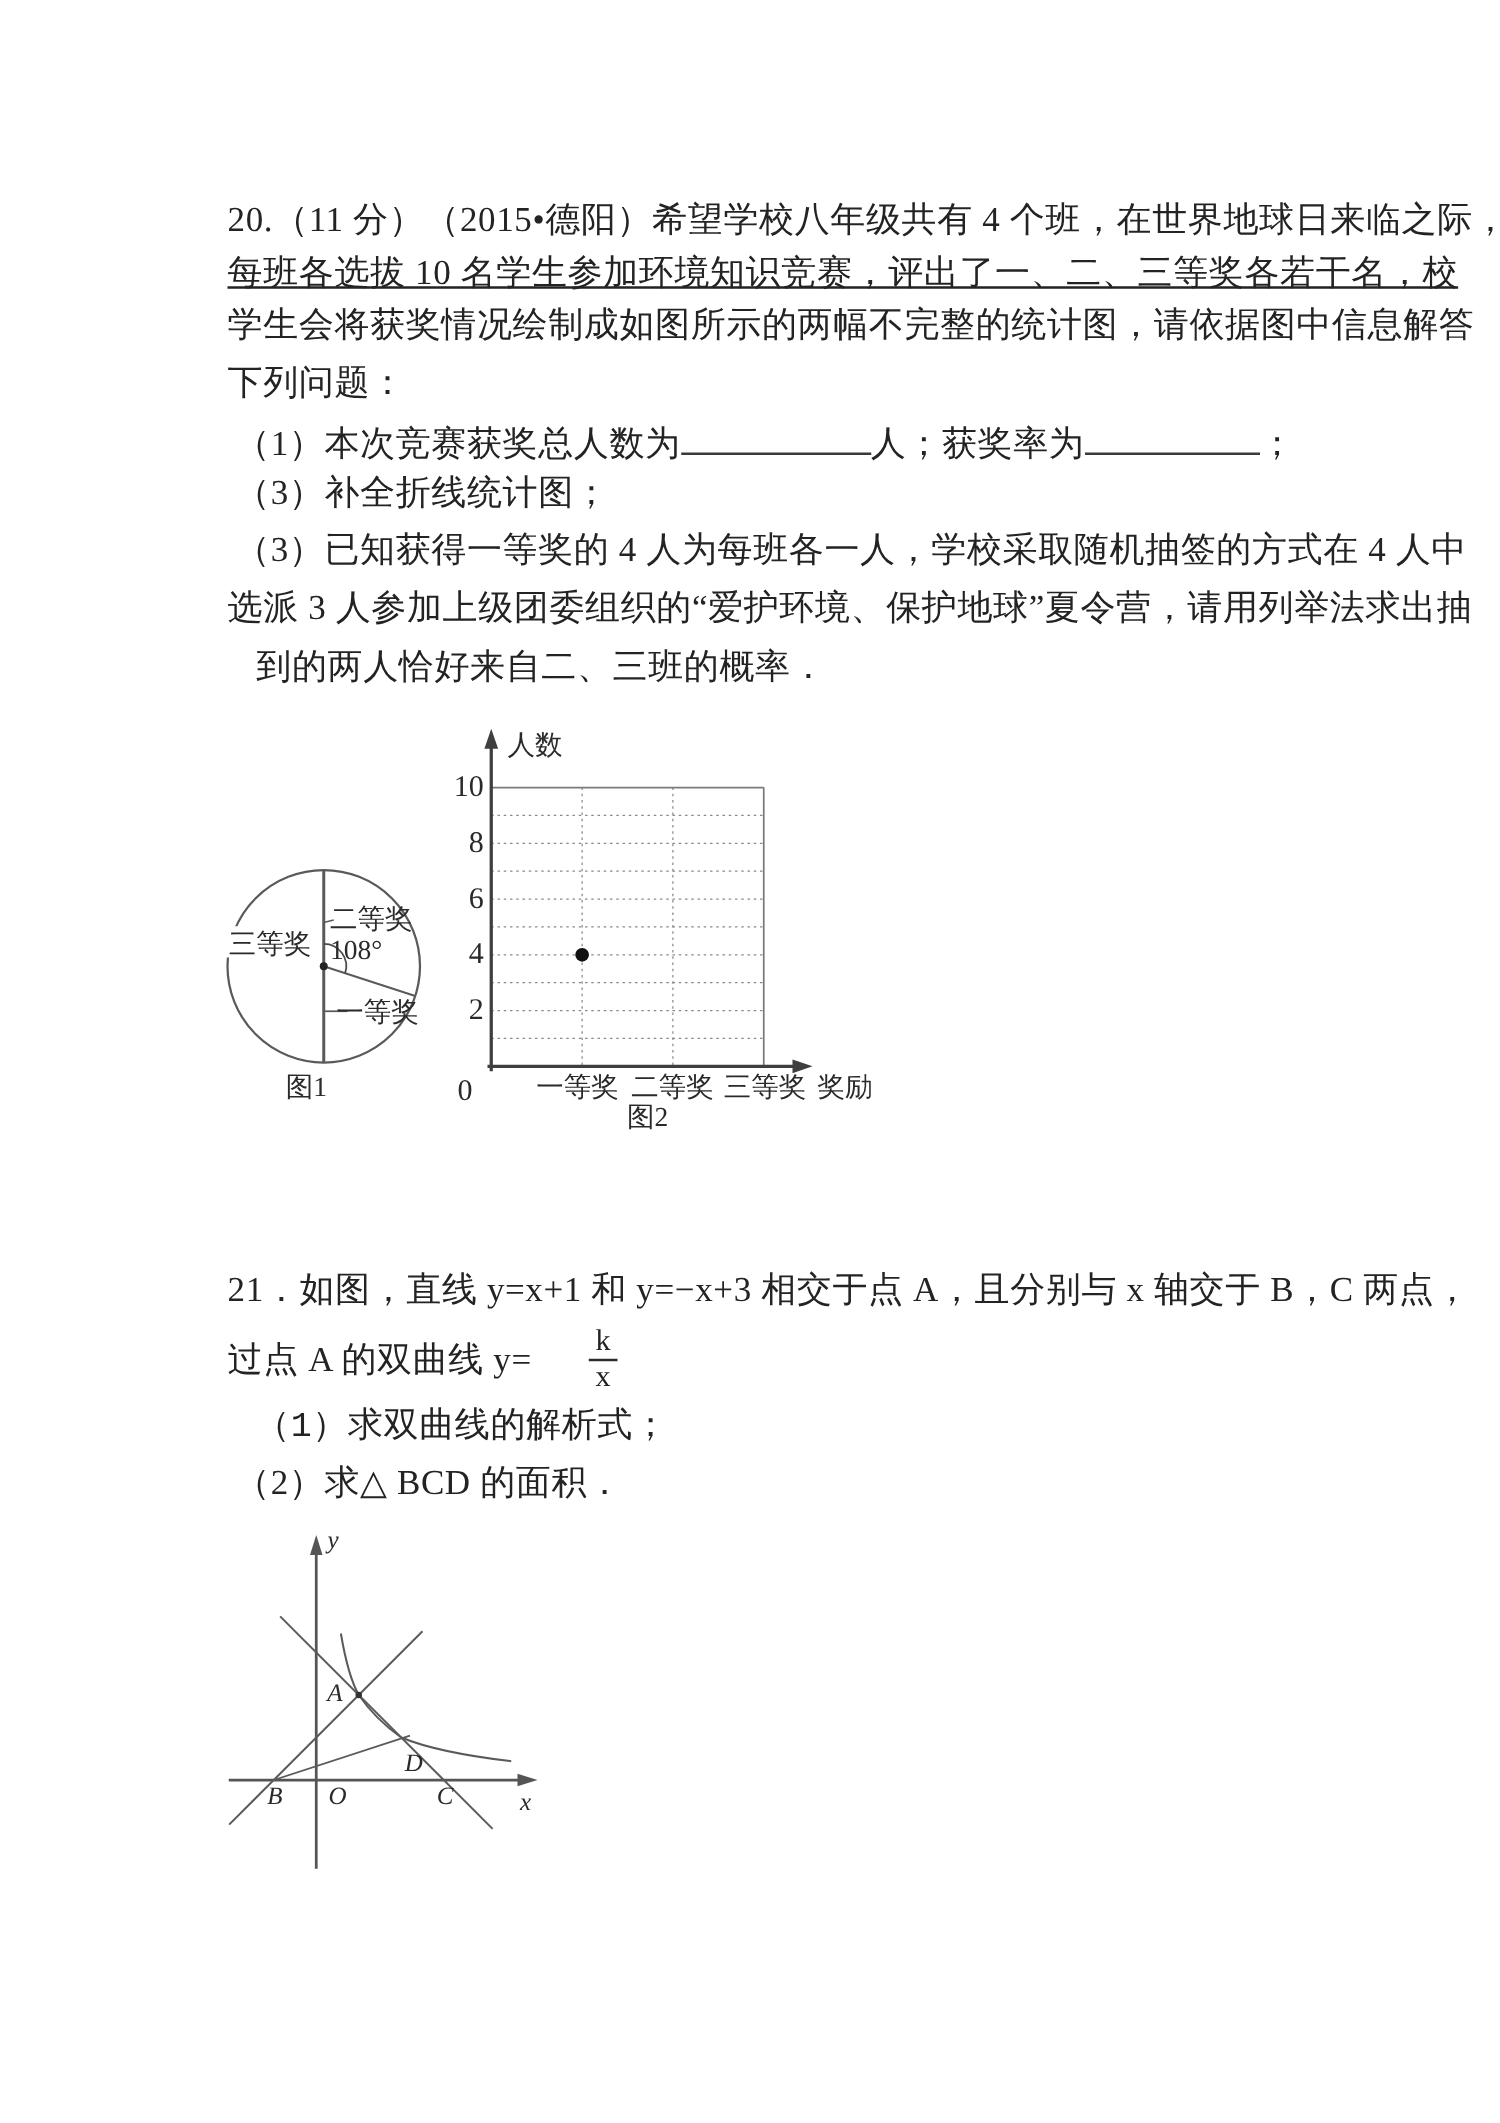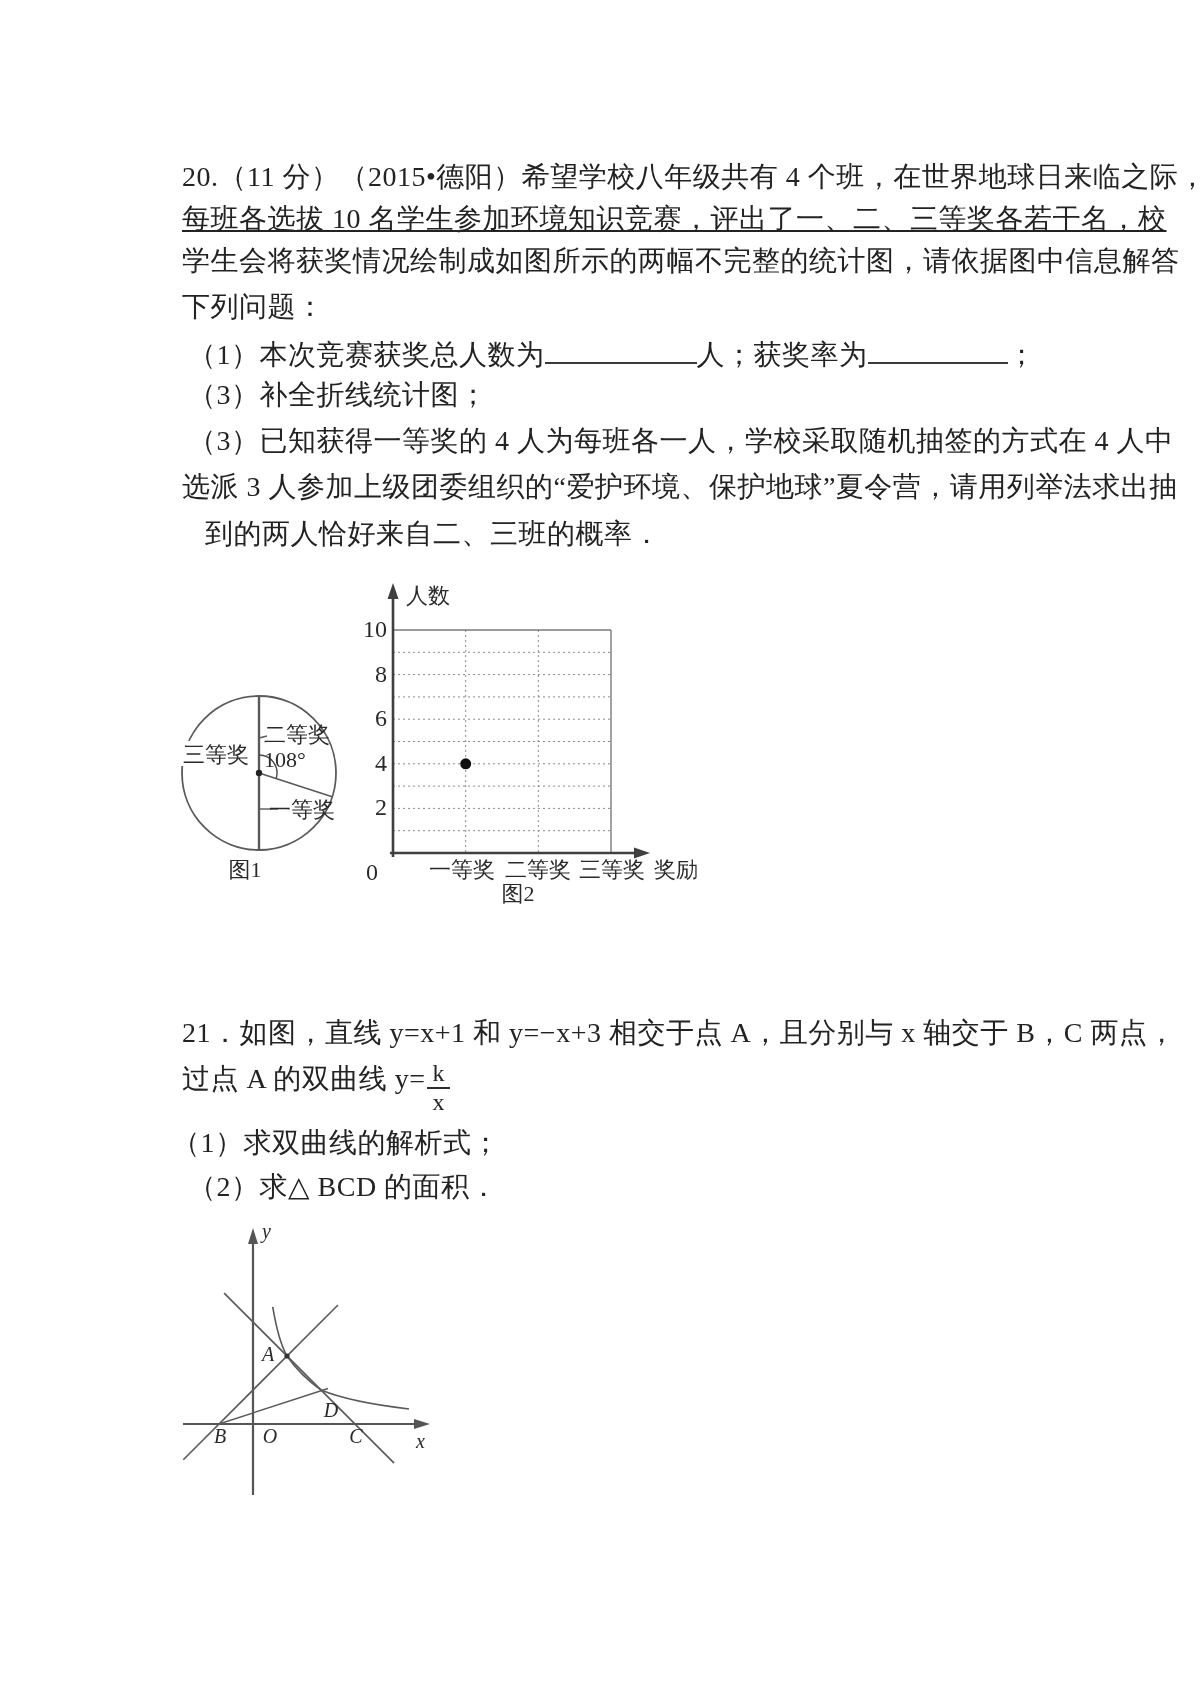--- a/index.html
+++ b/index.html
@@ -5,21 +5,21 @@
   html,body{margin:0;padding:0;}
   body{
     width:1200px;height:1698px;position:relative;background:#ffffff;
     font-family:"Liberation Serif","DejaVu Serif",serif;color:#232323;
     overflow:hidden;
   }
   .line{position:absolute;font-size:28px;line-height:30px;white-space:nowrap;letter-spacing:0.5px;}
   .blank{display:inline-block;border-bottom:2px solid #3a3a3a;height:1em;vertical-align:baseline;}
   .blank1{width:152px;}
   .blank2{width:140px;}
-  .fracline{position:absolute;display:flex;white-space:nowrap;font-size:28px;letter-spacing:0.5px;}
+  .fracline{position:absolute;display:flex;align-items:center;white-space:nowrap;font-size:28px;letter-spacing:0.5px;gap:44px;}
   .frac{display:inline-flex;flex-direction:column;align-items:center;font-size:24px;line-height:1.12;margin:0 2px;}
   .frac .num{border-bottom:2px solid #2c2c2c;padding:0 5px;}
   svg text{fill:#2a2a2a;}
   .figtext{font-size:22px;}
   .tick{font-size:24px;}
   .ptlabel{font-size:20px;font-style:italic;}
 </style>
 </head>
 <body>
 
@@ -104,21 +104,21 @@
 <div class="line" style="left:182px;top:1018px;">21．如图，直线 y=x+1 和 y=−x+3 相交于点 A，且分别与 x 轴交于 B，C 两点，</div>
 
 <div class="fracline" style="left:182px;top:1060px;height:56px;">
   <span>过点 A 的双曲线 y=</span>
     <span class="frac">
       <span class="num">k</span>
       <span class="den">x</span>
     </span>
 </div>
 
-<div class="line" style="left:172px;top:1128px;">（1）求双曲线的解析式；</div>
+<div class="line" style="left:204px;top:1128px;font-family:Liberation Mono, monospace;">（1）求双曲线的解析式；</div>
 <div class="line" style="left:188px;top:1172px;">（2）求△ BCD 的面积．</div>
 
 <svg style="position:absolute;left:170px;top:1210px;" width="290" height="300" viewBox="0 0 290 300">
 
   <line x1="83" y1="285" x2="83" y2="28" stroke="#555" stroke-width="2.2"></line>
   <polygon points="83,18 78,34 88,34" fill="#555"></polygon>
   <line x1="13" y1="214" x2="250" y2="214" stroke="#555" stroke-width="2.2"></line>
   <polygon points="260,214 244,209 244,219" fill="#555"></polygon>
 
   <line x1="13.3" y1="249.7" x2="168" y2="95" stroke="#5a5a5a" stroke-width="1.6"></line>

